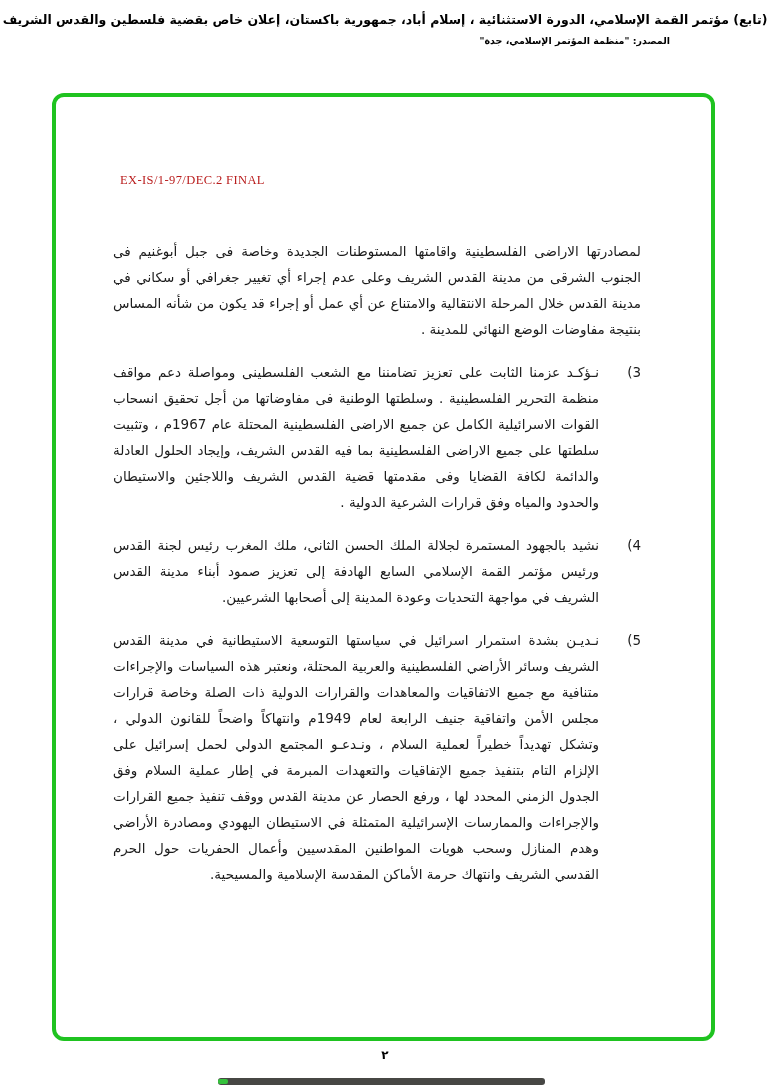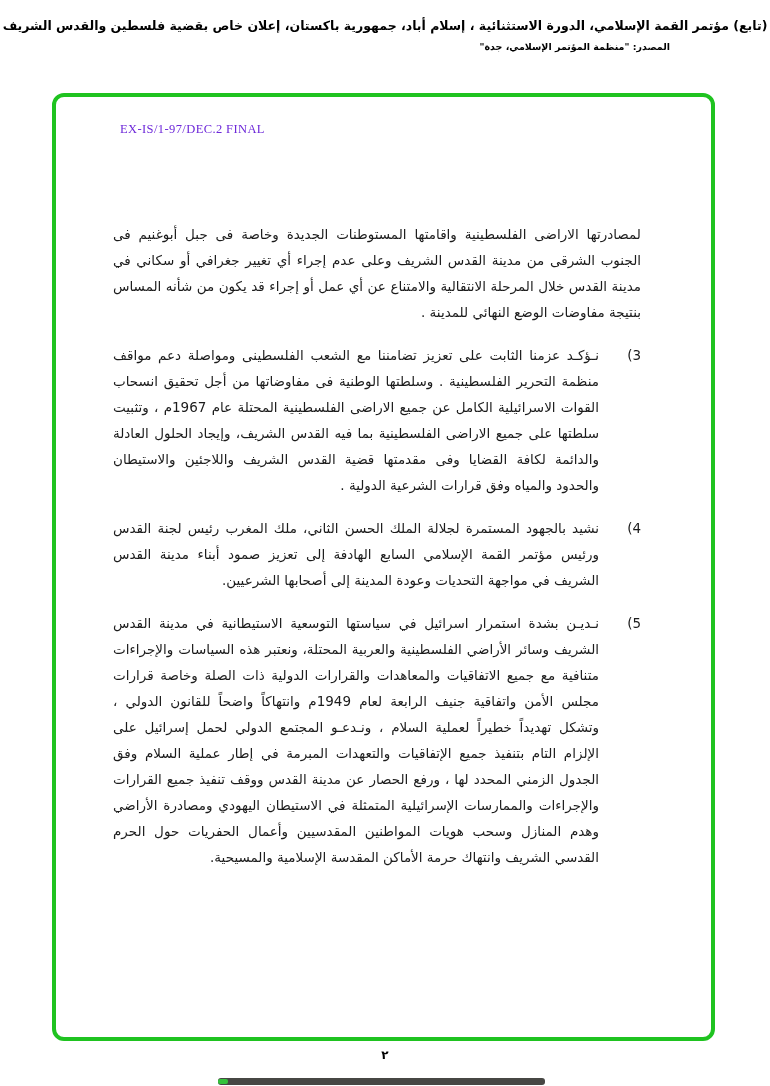--- a/index.html
+++ b/index.html
@@ -3,38 +3,38 @@
 <meta charset="utf-8">
 <style>
   * { margin:0; padding:0; box-sizing:border-box; }
   html, body { width:770px; height:1086px; overflow:hidden; background:#ffffff; }
   .page {
     position:relative; width:770px; height:1086px; background:#ffffff;
     color:var(--ink, #1c1c1c);
     font-family:"DejaVu Sans", sans-serif;
   }
   .hdr-title {
-    padding-top:18px; text-align:center; direction:rtl;
+    padding-top:12px; text-align:center; direction:rtl;
     font-weight:bold; font-size:12.5px; color:#000; white-space:nowrap;
   }
   .hdr-source {
     margin-top:8px; direction:rtl; text-align:right; padding-right:100px;
     font-weight:bold; font-size:9.5px; color:#000;
   }
   .scan-frame {
     position:absolute; left:52px; top:93px; width:663px; height:948px;
     border:4px solid var(--green, #1fc320); border-radius:12px;
     background:#fff; overflow:hidden;
   }
   .doc-ref {
-    margin:25px 0 0 64px;
+    margin:76px 0 0 64px;
     font-family:"Liberation Serif", "DejaVu Serif", serif;
-    font-size:12.5px; letter-spacing:0.4px; color:#6d28d9;
+    font-size:12.5px; letter-spacing:0.4px; color:#b91c1c;
   }
-  .doc-body { margin-top:84px; padding:0 70px 0 57px; }
+  .doc-body { margin-top:50px; padding:0 70px 0 57px; }
   .para {
     direction:rtl; text-align:justify;
     font-size:13.5px; line-height:26px; color:#1b1b1b;
   }
   .cont { margin-bottom:17px; }
   .item { display:flex; direction:rtl; margin-bottom:17px; }
   .num {
     flex:0 0 42px; direction:ltr; text-align:right;
     font-size:13.5px; line-height:26px; color:#1b1b1b;
   }

